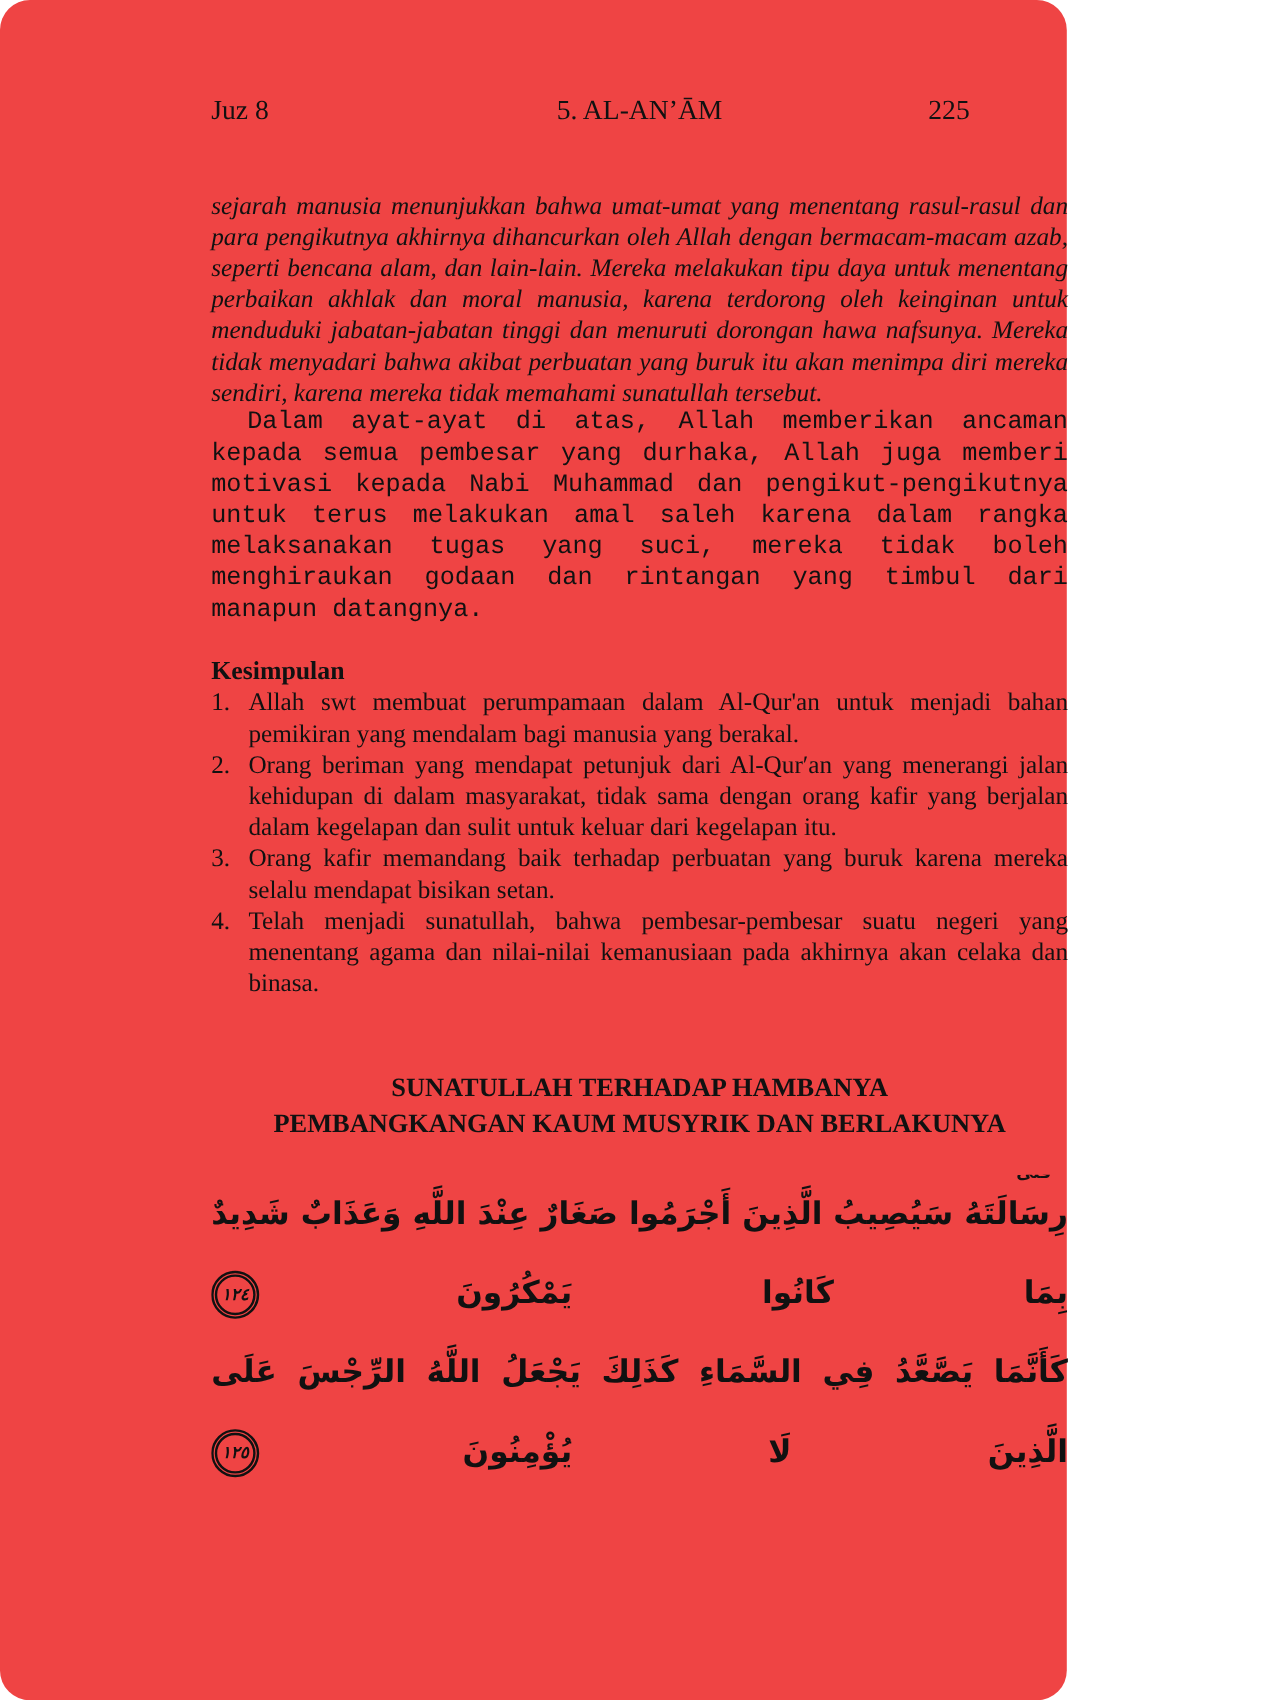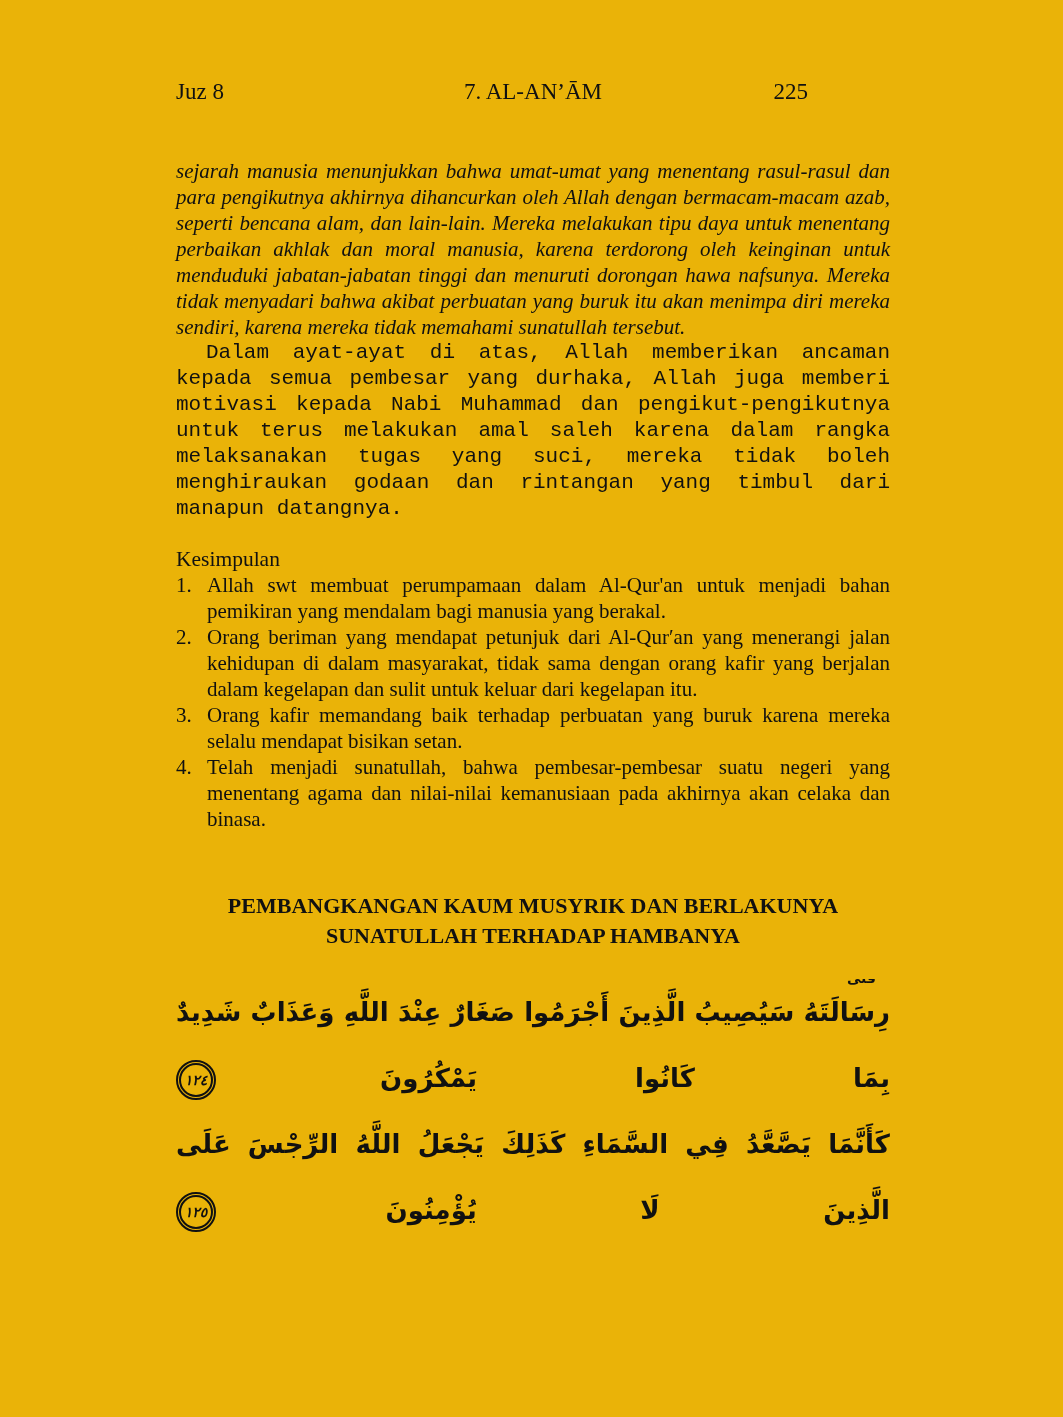--- a/index.html
+++ b/index.html
@@ -7,23 +7,24 @@
   body {
     width: 1063px;
     height: 1417px;
     font-family: "Liberation Serif", "DejaVu Serif", serif;
     color: #111111;
     position: relative;
     overflow: hidden;
   }
   .page {
     position: relative;
-    width: 1063px;
+    width: 889px;
     height: 1417px;
-    background: #eab308;
+    background: #ef4444;
+    border-radius: 25px;
   }
   .content {
     position: absolute;
     left: 176px;
     top: 78px;
     width: 714px;
   }
   .page-header {
     display: flex;
     align-items: baseline;
@@ -40,21 +41,21 @@
     text-align: justify;
     text-justify: inter-word;
   }
   .para.first { margin-top: 52px; font-style: italic; }
   .para.indent { text-indent: 30px; font-family: Liberation Mono, monospace; }
 
   .kesimpulan {
     margin-top: 24px;
     font-size: 21.5px;
     line-height: 26px;
-    font-weight: normal;
+    font-weight: bold;
   }
   .list { margin-top: 0; }
   .list-item {
     display: flex;
     font-size: 21px;
     line-height: 26px;
   }
   .list-item .num {
     width: 31px;
     flex: 0 0 31px;
@@ -112,21 +113,21 @@
   }
 </style>
 </head>
 <body>
 
 <div class="page">
   <div class="content">
 
     <div class="page-header">
       <span class="hdr-left">Juz 8</span>
-      <span class="hdr-center">7. AL-AN’ĀM</span>
+      <span class="hdr-center">5. AL-AN’ĀM</span>
       <span class="hdr-right">225</span>
     </div>
 
     <p class="para first">sejarah manusia menunjukkan bahwa umat-umat yang menentang rasul-rasul dan para pengikutnya akhirnya dihancurkan oleh Allah dengan bermacam-macam azab, seperti bencana alam, dan lain-lain. Mereka melakukan tipu daya untuk menentang perbaikan akhlak dan moral manusia, karena terdorong oleh keinginan untuk menduduki jabatan-jabatan tinggi dan menuruti dorongan hawa nafsunya. Mereka tidak menyadari bahwa akibat perbuatan yang buruk itu akan menimpa diri mereka sendiri, karena mereka tidak memahami sunatullah tersebut.</p>
     <p class="para indent">Dalam ayat-ayat di atas, Allah memberikan ancaman kepada semua pembesar yang durhaka, Allah juga memberi motivasi kepada Nabi Muhammad dan pengikut-pengikutnya untuk terus melakukan amal saleh karena dalam rangka melaksanakan tugas yang suci, mereka tidak boleh menghiraukan godaan dan rintangan yang timbul dari manapun datangnya.</p>
 
     <h2 class="kesimpulan">Kesimpulan</h2>
 
     <div class="list">
       <div class="list-item">
@@ -141,22 +142,22 @@
         <span class="num">3.</span>
         <span class="txt">Orang kafir memandang baik terhadap perbuatan yang buruk karena mereka selalu mendapat bisikan setan.</span>
       </div>
       <div class="list-item">
         <span class="num">4.</span>
         <span class="txt">Telah menjadi sunatullah, bahwa pembesar-pembesar suatu negeri yang menentang agama dan nilai-nilai kemanusiaan pada akhirnya akan celaka dan binasa.</span>
       </div>
     </div>
 
     <div class="section-heading">
+      <div>SUNATULLAH TERHADAP HAMBANYA</div>
       <div>PEMBANGKANGAN KAUM MUSYRIK DAN BERLAKUNYA</div>
-      <div>SUNATULLAH TERHADAP HAMBANYA</div>
     </div>
 
     <div class="quran" dir="rtl" lang="ar">
       <div class="qline">
         <span class="pause">قلى</span>
         <span>رِسَالَتَهُ سَيُصِيبُ الَّذِينَ أَجْرَمُوا صَغَارٌ عِنْدَ اللَّهِ وَعَذَابٌ شَدِيدٌ بِمَا كَانُوا يَمْكُرُونَ</span>
         <span class="medallion">١٢٤</span>
       </div>
       <div class="qline">
         <span>كَأَنَّمَا يَصَّعَّدُ فِي السَّمَاءِ كَذَلِكَ يَجْعَلُ اللَّهُ الرِّجْسَ عَلَى الَّذِينَ لَا يُؤْمِنُونَ</span>

